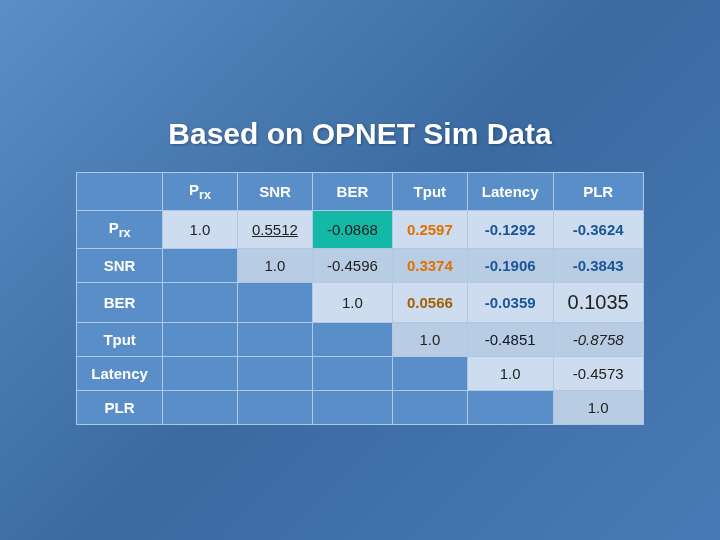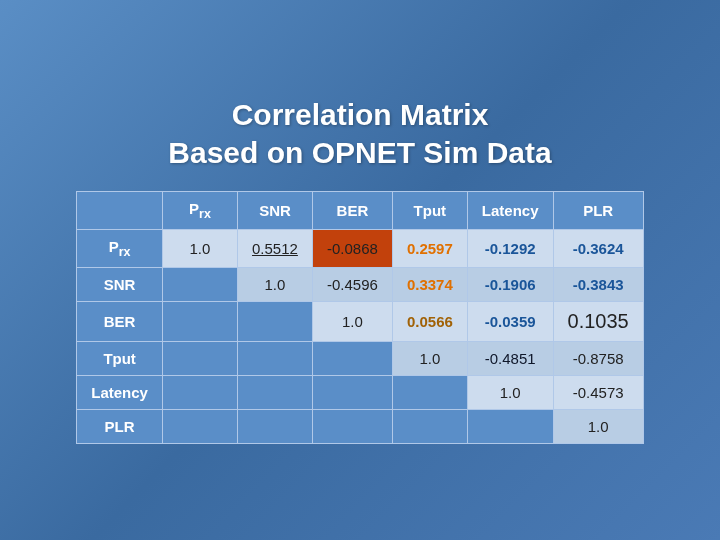--- a/index.html
+++ b/index.html
@@ -48,42 +48,41 @@
     .matrix-table thead tr th {
       background: #5a8ec8;
       color: white;
       font-weight: bold;
     }
   </style>
 </head>
 <body>
 
 <div class="title-block">
-  <div class="title-line">Correlation Matrix</div>
   <div class="title-line">Based on OPNET Sim Data</div>
 </div>
 
 <table class="matrix-table">
   <thead>
     <tr>
       <th style="background:#5a8ec8;border:1px solid #b0c8e8;"></th>
       <th style="background:#5a8ec8;color:white;border:1px solid #b0c8e8;">P<sub>rx</sub></th>
       <th>SNR</th>
       <th>BER</th>
       <th>Tput</th>
       <th>Latency</th>
       <th>PLR</th>
     </tr>
   </thead>
   <tbody id="matrix-body">
   <tr>
         <td style="background: rgb(90, 142, 200); color: white; font-weight: bold; border: 1px solid rgb(176, 200, 232); padding: 8px 14px; text-align: center; font-size: 15px;">P<sub>rx</sub></td>
         <td style="border: 1px solid rgb(176, 200, 232); padding: 8px 14px; text-align: center; font-size: 15px; background: rgb(205, 220, 238); color: rgb(34, 34, 34);">1.0</td>
         <td style="border: 1px solid rgb(176, 200, 232); padding: 8px 14px; text-align: center; font-size: 15px; background: rgb(205, 220, 238); color: rgb(34, 34, 34); text-decoration: underline;">0.5512</td>
-        <td style="border: 1px solid rgb(176, 200, 232); padding: 8px 14px; text-align: right; font-size: 15px; background: #c2410c; color: rgb(34, 34, 34);">-0.0868</td>
+        <td style="border: 1px solid rgb(176, 200, 232); padding: 8px 14px; text-align: right; font-size: 15px; background: #14b8a6; color: rgb(34, 34, 34);">-0.0868</td>
         <td style="border: 1px solid rgb(176, 200, 232); padding: 8px 14px; text-align: center; font-size: 15px; background: rgb(205, 220, 238); color: rgb(224, 112, 0); font-weight: bold;">0.2597</td>
         <td style="border: 1px solid rgb(176, 200, 232); padding: 8px 14px; text-align: center; font-size: 15px; background: rgb(205, 220, 238); color: rgb(26, 85, 153); font-weight: bold;">-0.1292</td>
         <td style="border: 1px solid rgb(176, 200, 232); padding: 8px 14px; text-align: center; font-size: 15px; background: rgb(205, 220, 238); color: rgb(26, 85, 153); font-weight: bold;">-0.3624</td>
       </tr>
       <tr>
         <td style="background: rgb(90, 142, 200); color: white; font-weight: bold; border: 1px solid rgb(176, 200, 232); padding: 8px 14px; text-align: center; font-size: 15px;">SNR</td>
         <td style="border: 1px solid rgb(176, 200, 232); padding: 8px 14px; text-align: center; font-size: 15px; background: rgb(90, 142, 200);"></td>
         <td style="border: 1px solid rgb(176, 200, 232); padding: 8px 14px; text-align: center; font-size: 15px; background: rgb(184, 205, 228); color: rgb(34, 34, 34);">1.0</td>
         <td style="border: 1px solid rgb(176, 200, 232); padding: 8px 14px; text-align: center; font-size: 15px; background: rgb(184, 205, 228); color: rgb(34, 34, 34);">-0.4596</td>
         <td style="border: 1px solid rgb(176, 200, 232); padding: 8px 14px; text-align: center; font-size: 15px; background: rgb(184, 205, 228); color: rgb(224, 112, 0); font-weight: bold;">0.3374</td>
@@ -99,21 +98,21 @@
         <td style="border: 1px solid rgb(176, 200, 232); padding: 8px 14px; text-align: center; font-size: 15px; background: rgb(205, 220, 238); color: rgb(26, 85, 153); font-weight: bold;">-0.0359</td>
         <td style="border: 1px solid rgb(176, 200, 232); padding: 8px 14px; text-align: center; font-size: 20px; background: rgb(205, 220, 238); color: rgb(34, 34, 34);">0.1035</td>
       </tr>
       <tr>
         <td style="background: rgb(90, 142, 200); color: white; font-weight: bold; border: 1px solid rgb(176, 200, 232); padding: 8px 14px; text-align: center; font-size: 15px;">Tput</td>
         <td style="border: 1px solid rgb(176, 200, 232); padding: 8px 14px; text-align: center; font-size: 15px; background: rgb(90, 142, 200);"></td>
         <td style="border: 1px solid rgb(176, 200, 232); padding: 8px 14px; text-align: center; font-size: 15px; background: rgb(90, 142, 200);"></td>
         <td style="border: 1px solid rgb(176, 200, 232); padding: 8px 14px; text-align: center; font-size: 15px; background: rgb(90, 142, 200);"></td>
         <td style="border: 1px solid rgb(176, 200, 232); padding: 8px 14px; text-align: center; font-size: 15px; background: rgb(184, 205, 228); color: rgb(34, 34, 34);">1.0</td>
         <td style="border: 1px solid rgb(176, 200, 232); padding: 8px 14px; text-align: center; font-size: 15px; background: rgb(184, 205, 228); color: #0f172a;">-0.4851</td>
-        <td style="border: 1px solid rgb(176, 200, 232); padding: 8px 14px; text-align: center; font-size: 15px; background: rgb(184, 205, 228); color: rgb(34, 34, 34);">-0.8758</td>
+        <td style="border: 1px solid rgb(176, 200, 232); padding: 8px 14px; text-align: center; font-size: 15px; background: rgb(184, 205, 228); color: rgb(34, 34, 34); font-style: italic;">-0.8758</td>
       </tr>
       <tr>
         <td style="background: rgb(90, 142, 200); color: white; font-weight: bold; border: 1px solid rgb(176, 200, 232); padding: 8px 14px; text-align: center; font-size: 15px;">Latency</td>
         <td style="border: 1px solid rgb(176, 200, 232); padding: 8px 14px; text-align: center; font-size: 15px; background: rgb(90, 142, 200);"></td>
         <td style="border: 1px solid rgb(176, 200, 232); padding: 8px 14px; text-align: center; font-size: 15px; background: rgb(90, 142, 200);"></td>
         <td style="border: 1px solid rgb(176, 200, 232); padding: 8px 14px; text-align: center; font-size: 15px; background: rgb(90, 142, 200);"></td>
         <td style="border: 1px solid rgb(176, 200, 232); padding: 8px 14px; text-align: center; font-size: 15px; background: rgb(90, 142, 200);"></td>
         <td style="border: 1px solid rgb(176, 200, 232); padding: 8px 14px; text-align: center; font-size: 15px; background: rgb(205, 220, 238); color: rgb(34, 34, 34);">1.0</td>
         <td style="border: 1px solid rgb(176, 200, 232); padding: 8px 14px; text-align: center; font-size: 15px; background: rgb(205, 220, 238); color: rgb(34, 34, 34);">-0.4573</td>
       </tr>

